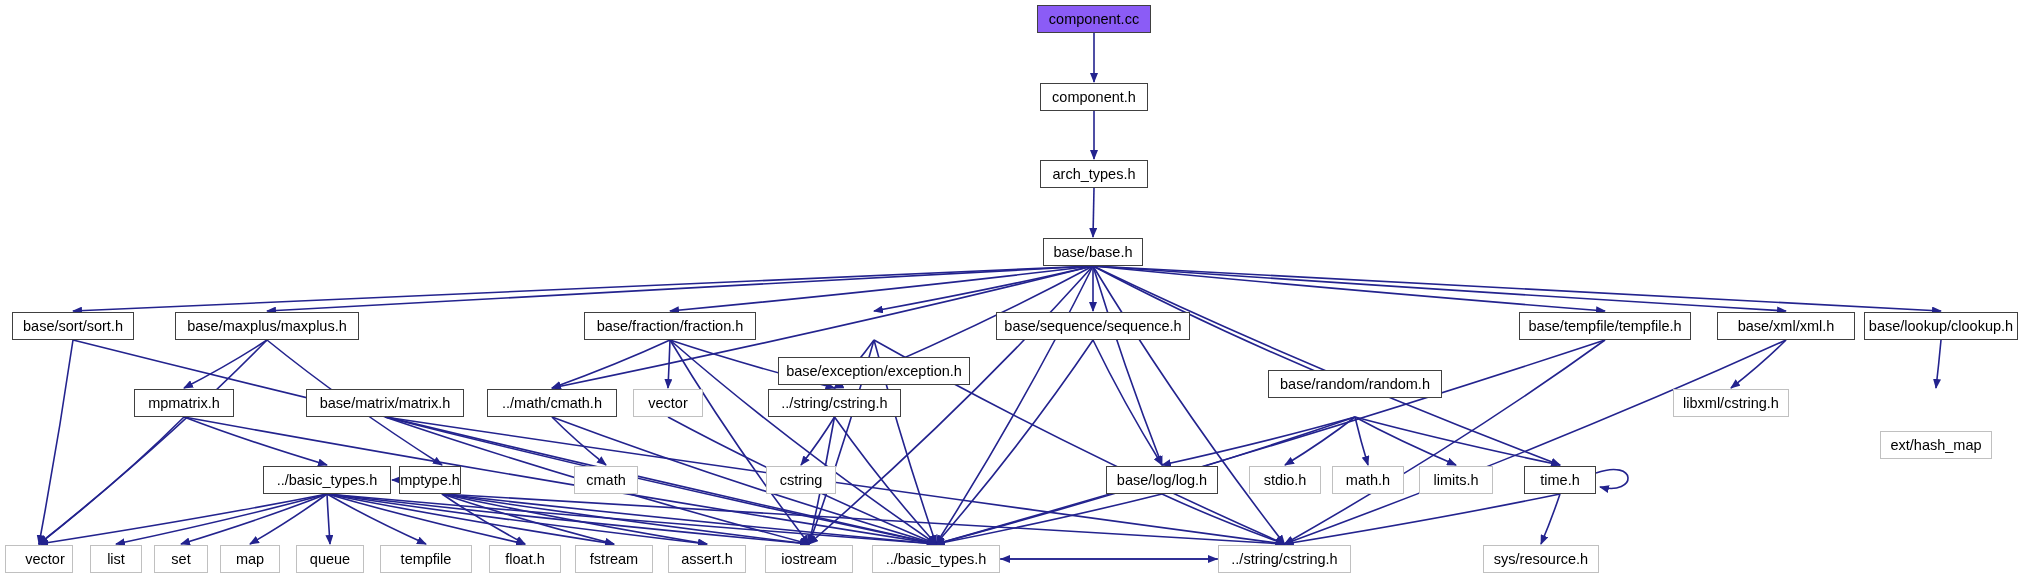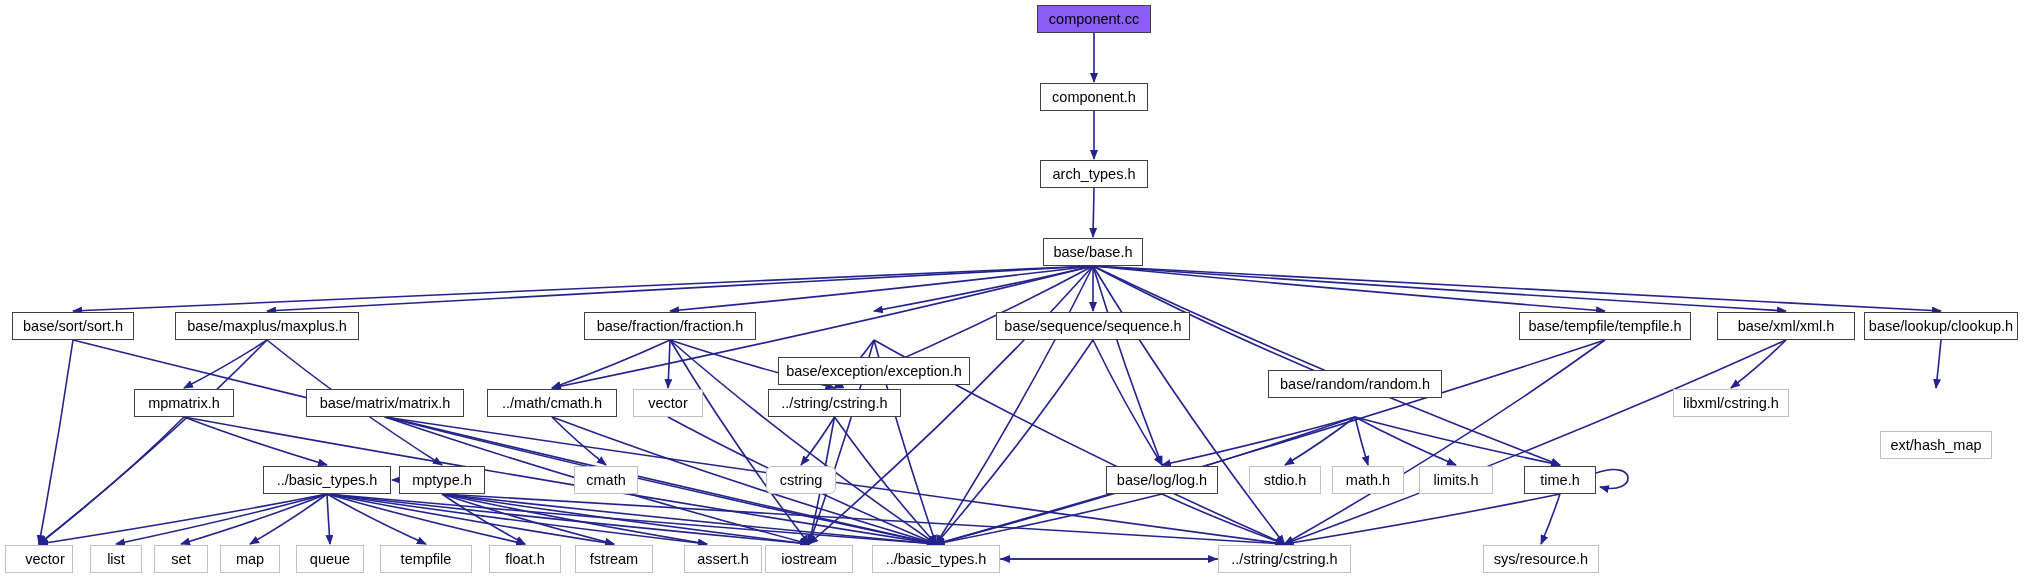--- a/index.html
+++ b/index.html
@@ -169,27 +169,27 @@
       </div>
       <div class="node n-sys" style="left: 1673px; top: 389px; width: 116px; height: 28px;">
         <span class="lbl">libxml/cstring.h</span>
       </div>
       <div class="node n-sys" style="left: 1880px; top: 389px; width: 112px; height: 28px; margin-top: 42px;">
         <span class="lbl">ext/hash_map</span>
       </div>
       <div class="node n-hdr" style="left: 263px; top: 466px; width: 128px; height: 28px;">
         <span class="lbl">../basic_types.h</span>
       </div>
-      <div class="node n-hdr" style="left: 399px; top: 466px; width: 86px; height: 28px;">
+      <div class="node n-hdr" style="left: 399px; top: 466px; width: 62px; height: 28px;">
         <span class="lbl">mptype.h</span>
       </div>
       <div class="node n-sys" style="left: 574px; top: 466px; width: 64px; height: 28px;">
         <span class="lbl">cmath</span>
       </div>
-      <div class="node n-sys" style="left: 766px; top: 466px; width: 70px; height: 28px; border-radius: 6px;">
+      <div class="node n-sys" style="left: 766px; top: 466px; width: 70px; height: 28px;">
         <span class="lbl">cstring</span>
       </div>
       <div class="node n-hdr" style="left: 1106px; top: 466px; width: 112px; height: 28px;">
         <span class="lbl">base/log/log.h</span>
       </div>
       <div class="node n-sys" style="left: 1249px; top: 466px; width: 72px; height: 28px;">
         <span class="lbl">stdio.h</span>
       </div>
       <div class="node n-sys" style="left: 1332px; top: 466px; width: 72px; height: 28px;">
         <span class="lbl">math.h</span>
@@ -217,21 +217,21 @@
       </div>
       <div class="node n-sys" style="left: 380px; top: 545px; width: 92px; height: 28px;">
         <span class="lbl">tempfile</span>
       </div>
       <div class="node n-sys" style="left: 489px; top: 545px; width: 72px; height: 28px;">
         <span class="lbl">float.h</span>
       </div>
       <div class="node n-sys" style="left: 575px; top: 545px; width: 78px; height: 28px;">
         <span class="lbl">fstream</span>
       </div>
-      <div class="node n-sys" style="left: 668px; top: 545px; width: 78px; height: 28px; margin-left: 16px;">
+      <div class="node n-sys" style="left: 668px; top: 545px; width: 78px; height: 28px;">
         <span class="lbl">assert.h</span>
       </div>
       <div class="node n-sys" style="left: 765px; top: 545px; width: 88px; height: 28px;">
         <span class="lbl">iostream</span>
       </div>
       <div class="node n-sys" style="left: 872px; top: 545px; width: 128px; height: 28px;">
         <span class="lbl">../basic_types.h</span>
       </div>
       <div class="node n-sys" style="left: 1218px; top: 545px; width: 133px; height: 28px;">
         <span class="lbl">../string/cstring.h</span>

